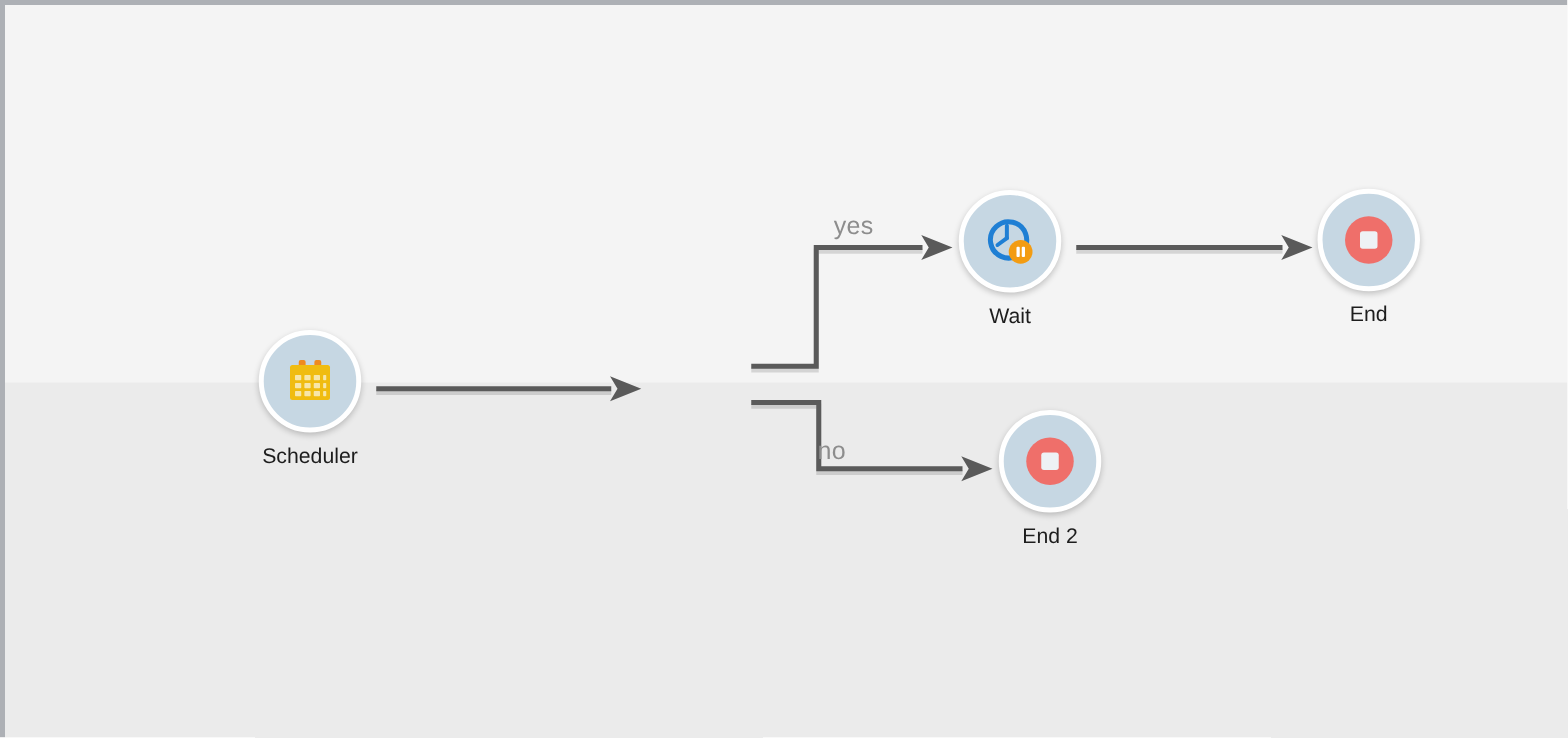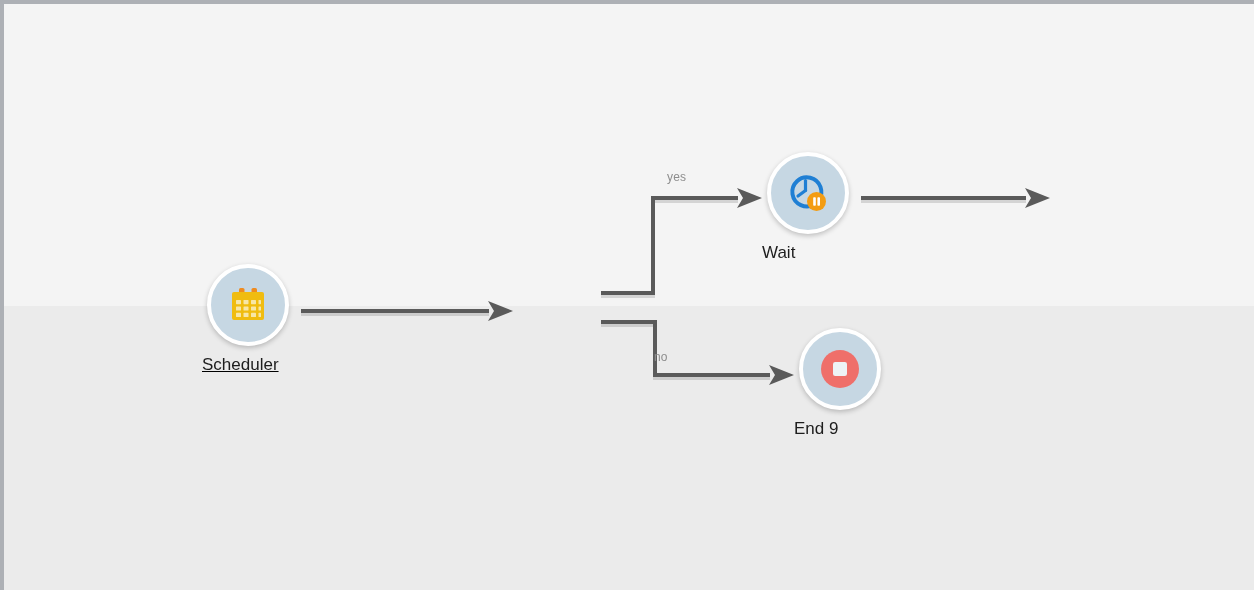--- a/index.html
+++ b/index.html
@@ -77,30 +77,31 @@
   }
   #connector-layer .edge-shadow {
     fill: none;
     stroke: rgba(0,0,0,0.13);
     stroke-width: 4;
   }
 
   
   .branch-label {
     position: absolute;
-    font-size: 12px;
+    font-size: 20px;
     color: #8d8d8d;
     white-space: nowrap;
     letter-spacing: 0.2px;
   }
 
   
   .node {
     position: absolute;
     width: 92px;
+    text-align: center;
   }
   .node-circle {
     position: relative;
     width: 82px;
     height: 82px;
     margin: 0 auto;
     border-radius: 50%;
     background: #c6d7e3;
     border: 4px solid #ffffff;
     box-sizing: border-box;
@@ -165,21 +166,21 @@
     <g>
       <path class="edge-shadow" d="M 861 201 L 1026 201"></path>
       <path class="edge-path" d="M 861 198 L 1026 198"></path>
       <polygon class="edge-head" points="1025,188 1050,198 1025,208 1031,198"></polygon>
     </g>
   </svg>
 
   <div class="branch-label" style="left:667px; top:170px;">yes</div>
   <div class="branch-label" style="left:654px; top:350px;">no</div>
 
-  <div class="node" style="left:202px; top:264px;text-decoration:underline;">
+  <div class="node" style="left:202px; top:264px;">
     <div class="node-circle">
       <span class="node-icon">
         <svg width="44" height="44" viewBox="0 0 44 44">
 
           <rect x="13" y="5" width="5.5" height="9" rx="1.6" fill="#ef8b1f"></rect>
           <rect x="25.5" y="5" width="5.5" height="9" rx="1.6" fill="#ef8b1f"></rect>
 
           <rect x="6" y="9" width="32" height="28" rx="2" fill="#f0bc10"></rect>
 
           <g fill="#f7e6a8">
@@ -215,26 +216,37 @@
 
           <circle cx="31.5" cy="31.5" r="9.5" fill="#f39c12"></circle>
           <rect x="28.2" y="27.3" width="2.6" height="8.4" rx="0.8" fill="#ffffff"></rect>
           <rect x="32.4" y="27.3" width="2.6" height="8.4" rx="0.8" fill="#ffffff"></rect>
         </svg>
       </span>
     </div>
     <div class="node-label">Wait</div>
   </div>
 
-
-  <div class="node" style="left:794px; top:328px;">
+  <div class="node" style="left:1049px; top:151px;">
     <div class="node-circle">
       <span class="node-icon">
         <svg width="44" height="44" viewBox="0 0 44 44">
           <circle cx="22" cy="22" r="19" fill="#ef6f6a"></circle>
           <rect x="15" y="15" width="14" height="14" rx="2.2" fill="#eef2f5"></rect>
         </svg>
       </span>
     </div>
-    <div class="node-label">End 9</div>
+    <div class="node-label">End</div>
+  </div>
+
+  <div class="node" style="left:794px; top:328px;">
+    <div class="node-circle">
+      <span class="node-icon">
+        <svg width="44" height="44" viewBox="0 0 44 44">
+          <circle cx="22" cy="22" r="19" fill="#ef6f6a"></circle>
+          <rect x="15" y="15" width="14" height="14" rx="2.2" fill="#eef2f5"></rect>
+        </svg>
+      </span>
+    </div>
+    <div class="node-label">End 2</div>
   </div>
 
 </div>
 
 </body></html>

